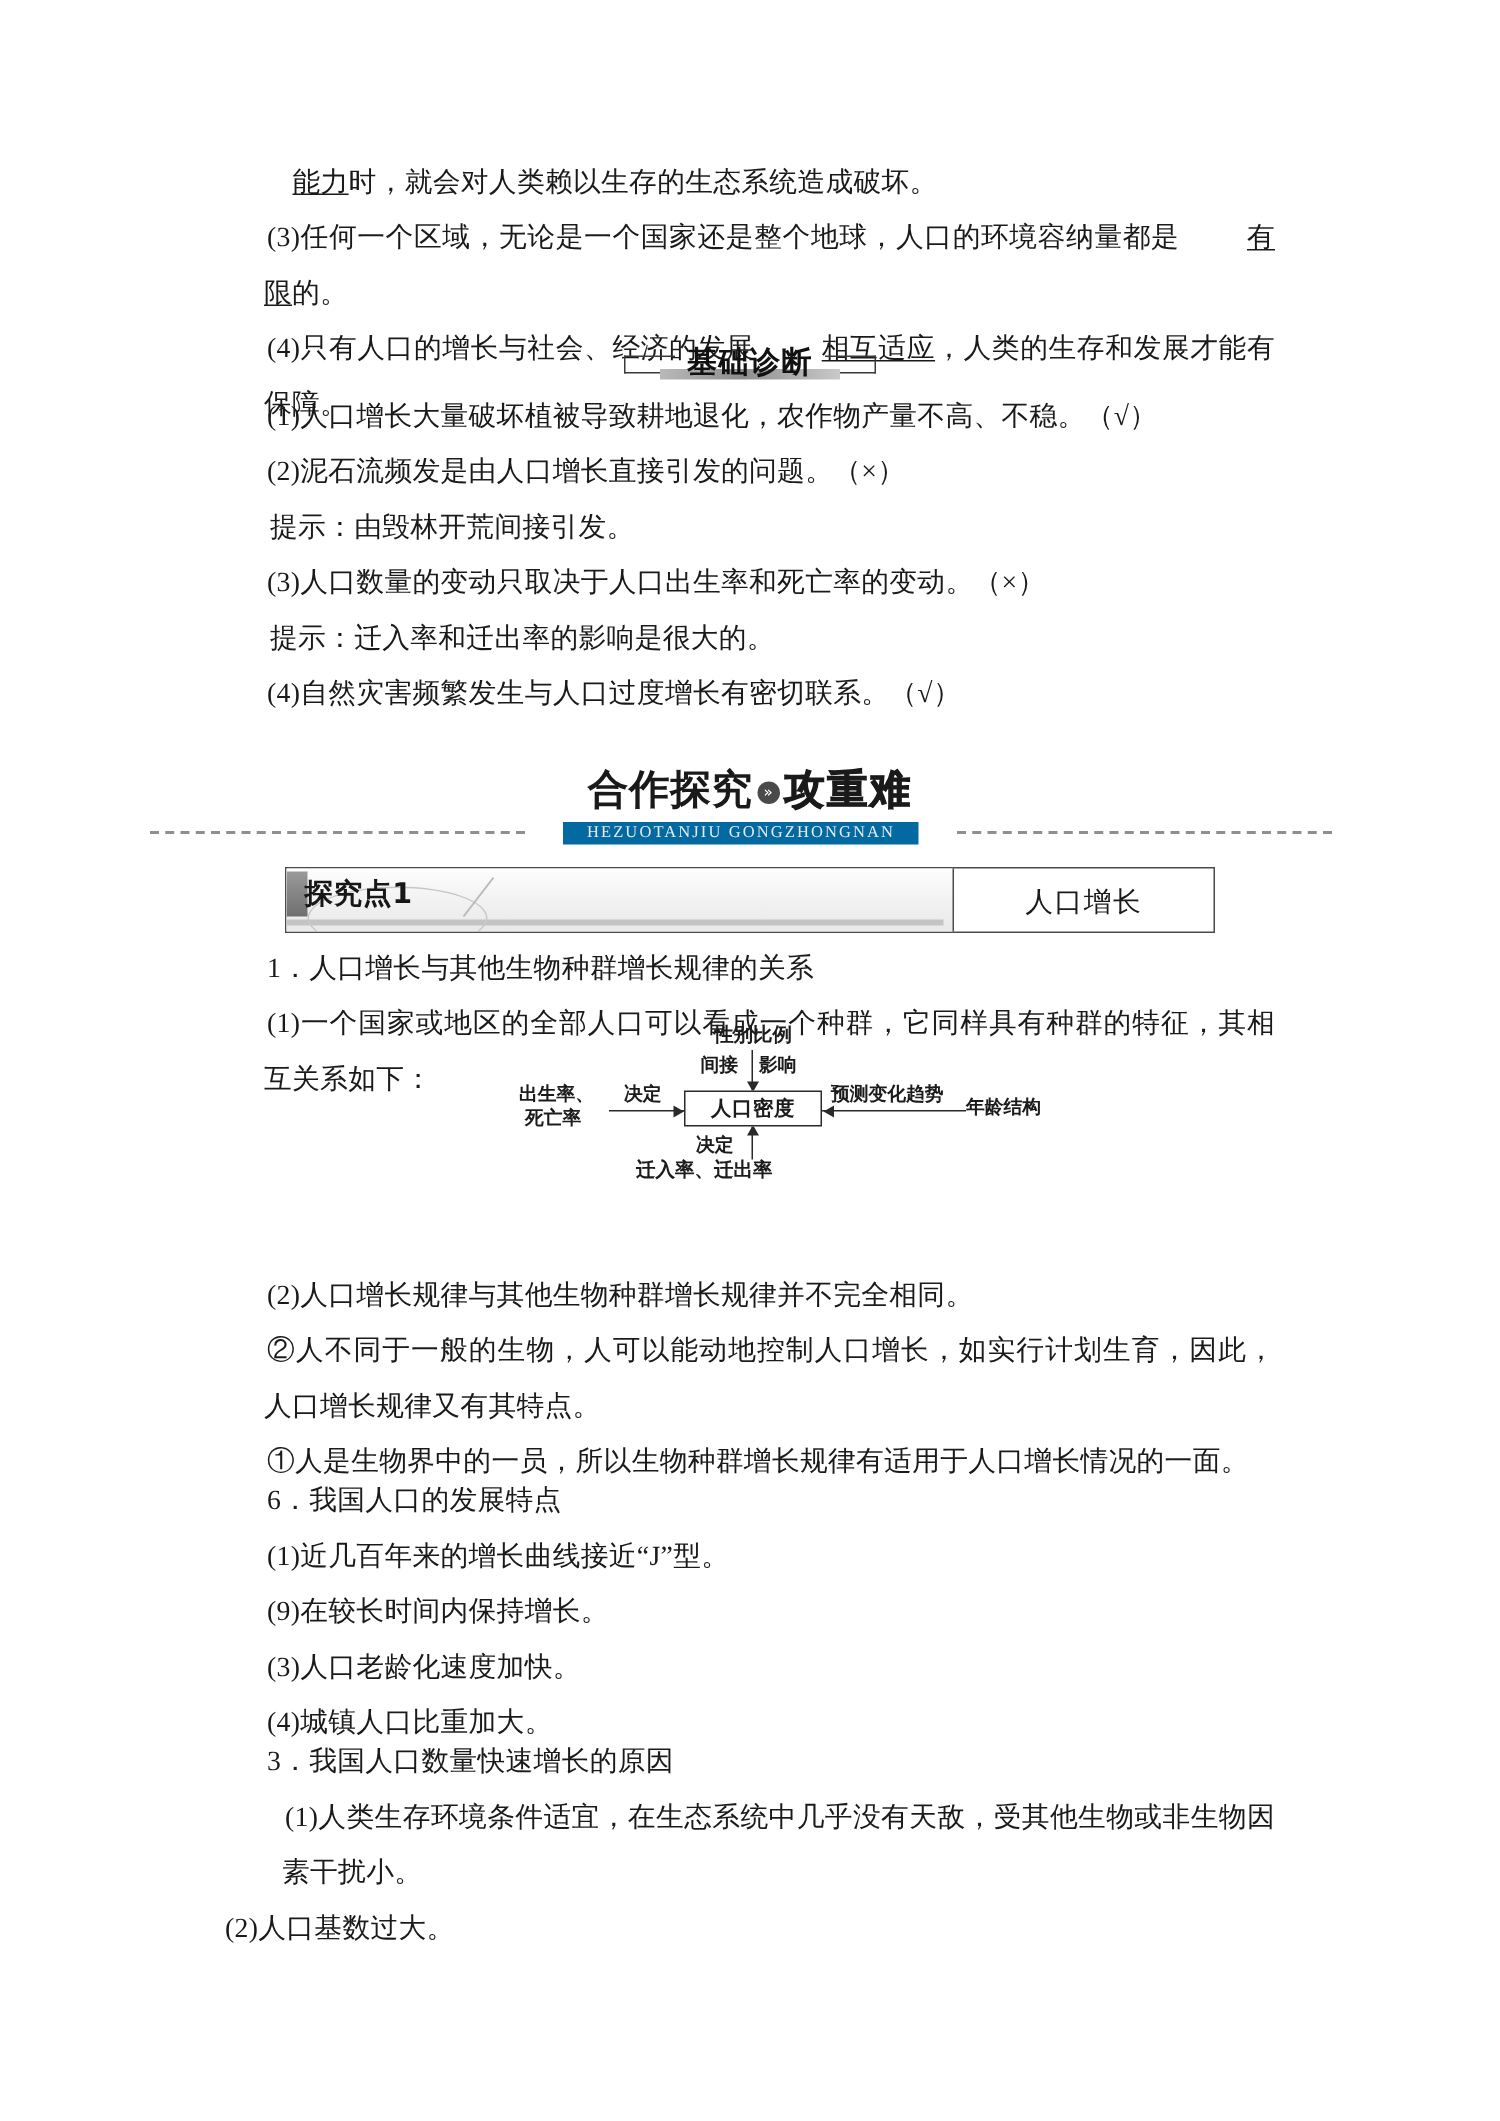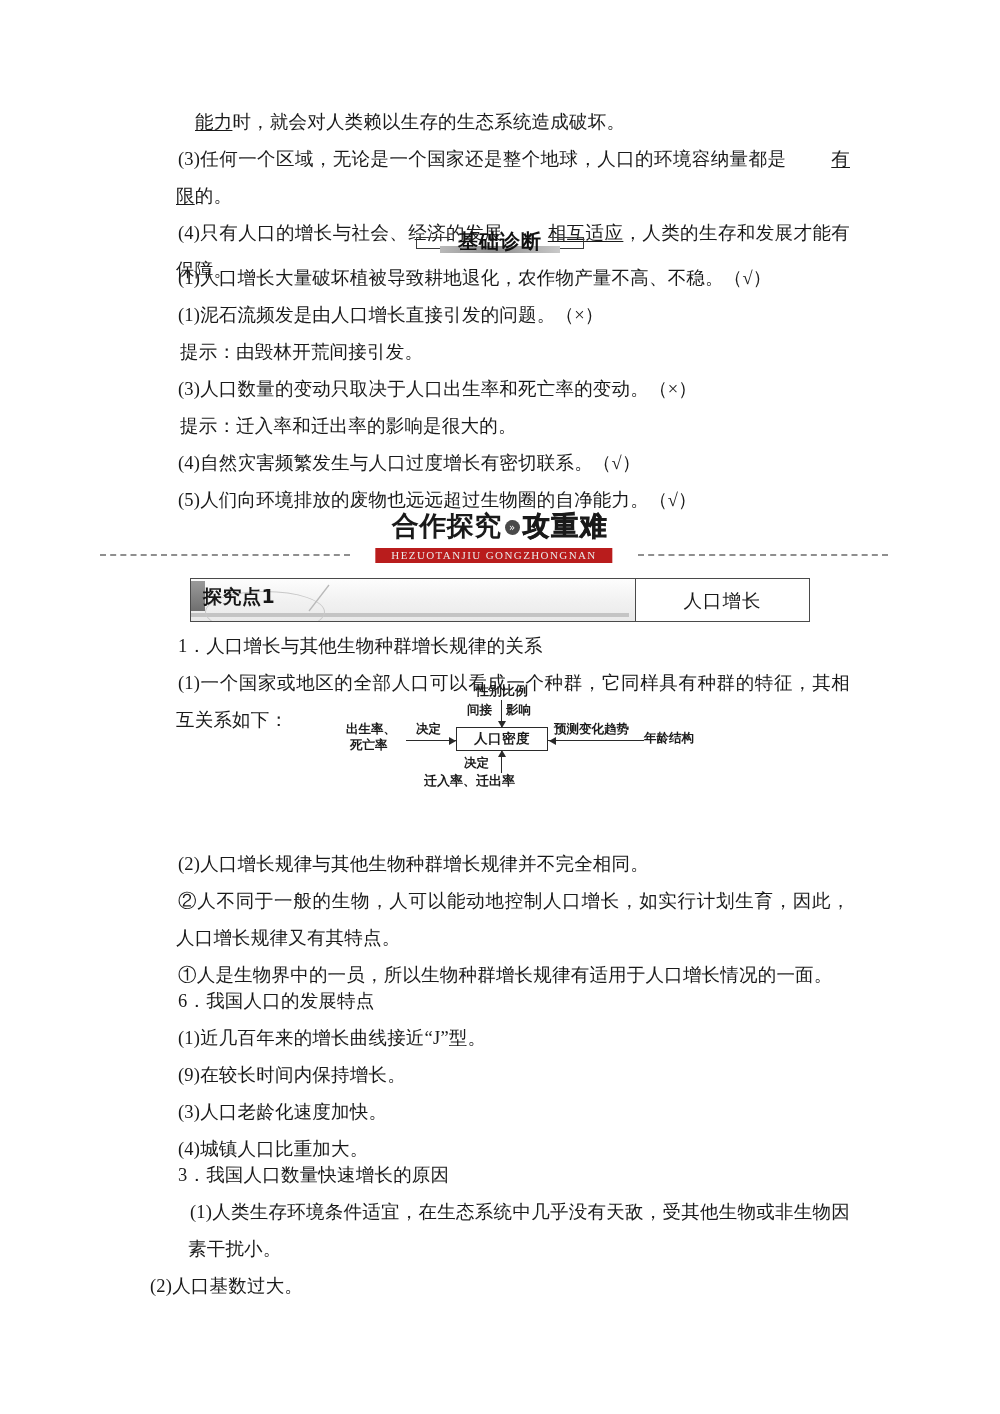--- a/index.html
+++ b/index.html
@@ -131,21 +131,21 @@
     height: 0;
     border-top: 2px dashed #8f8f8f;
   }
   .dashline.l { left: 0; width: 250px; }
   .dashline.r { right: 0; width: 250px; }
   .pinyin {
     position: absolute;
     left: 50%;
     transform: translateX(-50%);
     top: 0;
-    background: #b91c1c;
+    background: #0369a1;
     color: #eaeaea;
     font-family: "Liberation Serif", serif;
     font-size: 11px;
     letter-spacing: 1.4px;
     padding: 1px 16px;
     white-space: nowrap;
     line-height: 13px;
   }
 
   
@@ -282,26 +282,25 @@
     <div class="diag-inner">
       <div class="diag-shadow"></div>
       <div class="diag-bracket left"></div>
       <div class="diag-title">基础诊断</div>
       <div class="diag-bracket right"></div>
     </div>
   </div>
 
   <div class="col" style="top:260px;">
     <p class="line indent">(1)人口增长大量破坏植被导致耕地退化，农作物产量不高、不稳。（√）</p>
-    <p class="line indent">(1)泥石流频发是由人口增长直接引发的问题。（×）</p>
+    <p class="line indent">(2)泥石流频发是由人口增长直接引发的问题。（×）</p>
     <p class="line indent2">提示：由毁林开荒间接引发。</p>
     <p class="line indent">(3)人口数量的变动只取决于人口出生率和死亡率的变动。（×）</p>
     <p class="line indent2">提示：迁入率和迁出率的影响是很大的。</p>
     <p class="line indent">(4)自然灾害频繁发生与人口过度增长有密切联系。（√）</p>
-    <p class="line indent">(5)人们向环境排放的废物也远远超过生物圈的自净能力。（√）</p>
   </div>
 
   <div class="banner">
     <div class="banner-title"><span>合作探究</span><span class="chev">»</span><span class="b2">攻重难</span></div>
     <div class="banner-rule">
       <div class="dashline l"></div>
       <div class="dashline r"></div>
       <div class="pinyin">HEZUOTANJIU GONGZHONGNAN</div>
     </div>
   </div>

